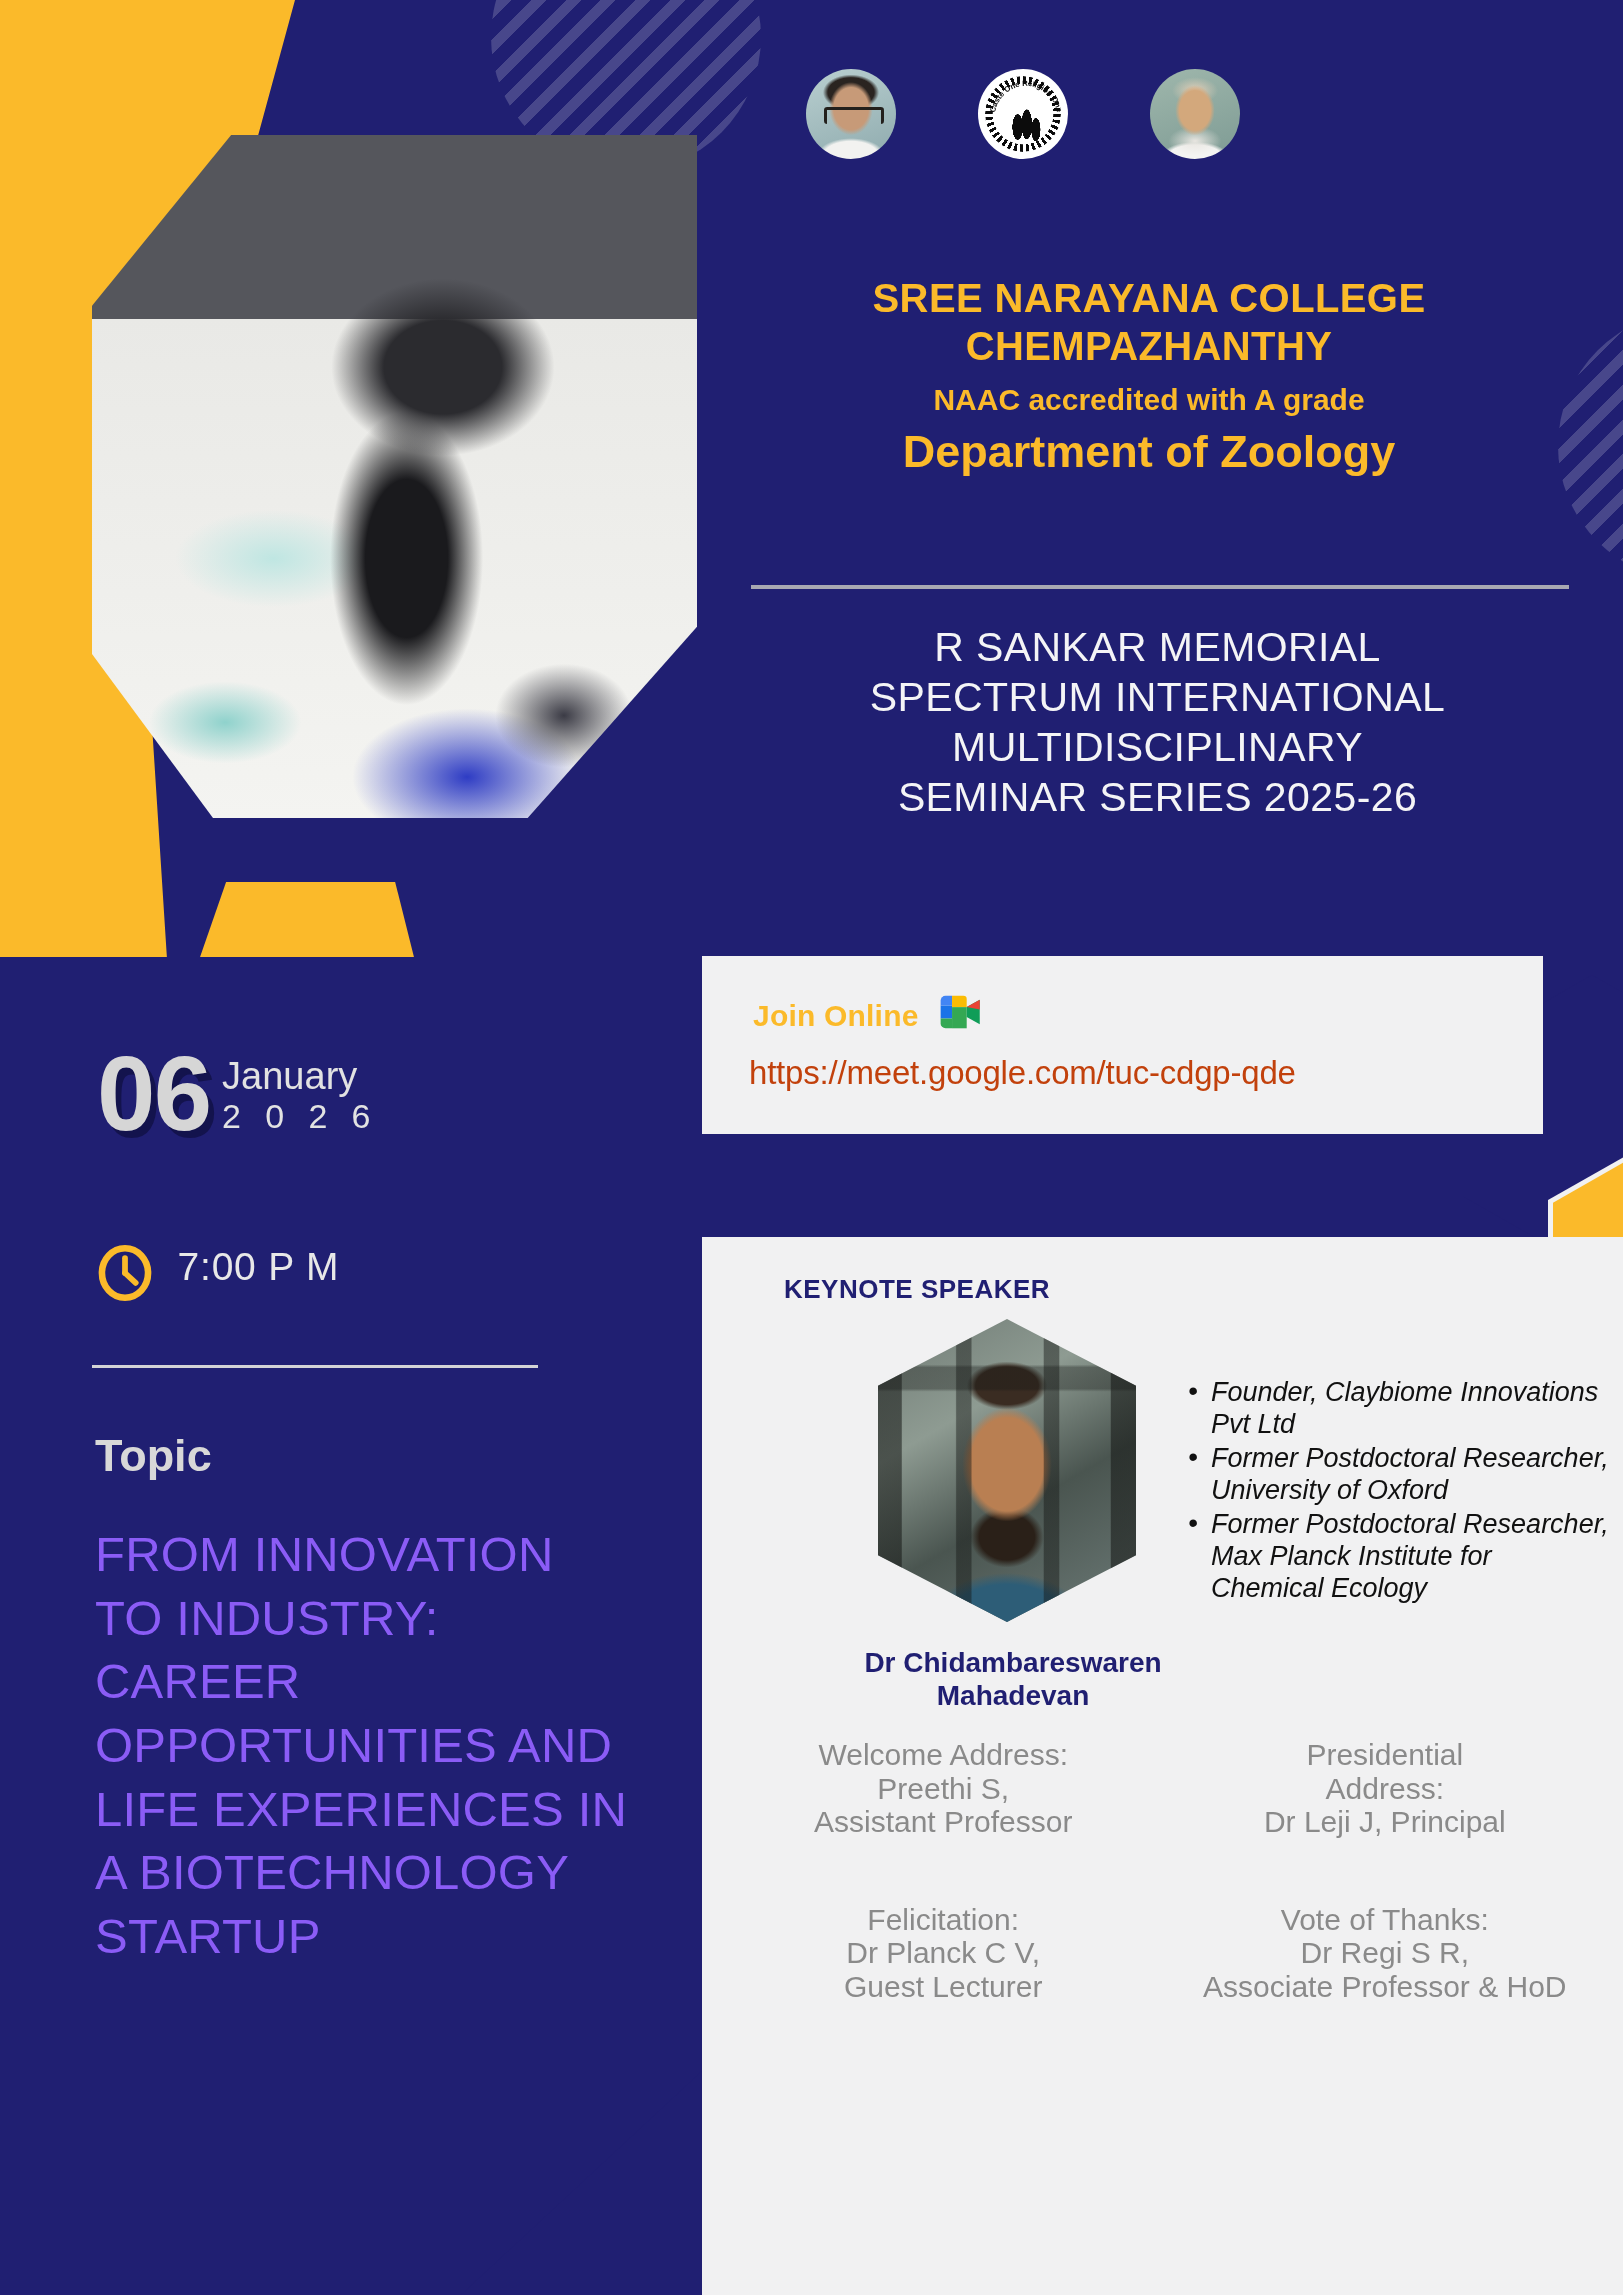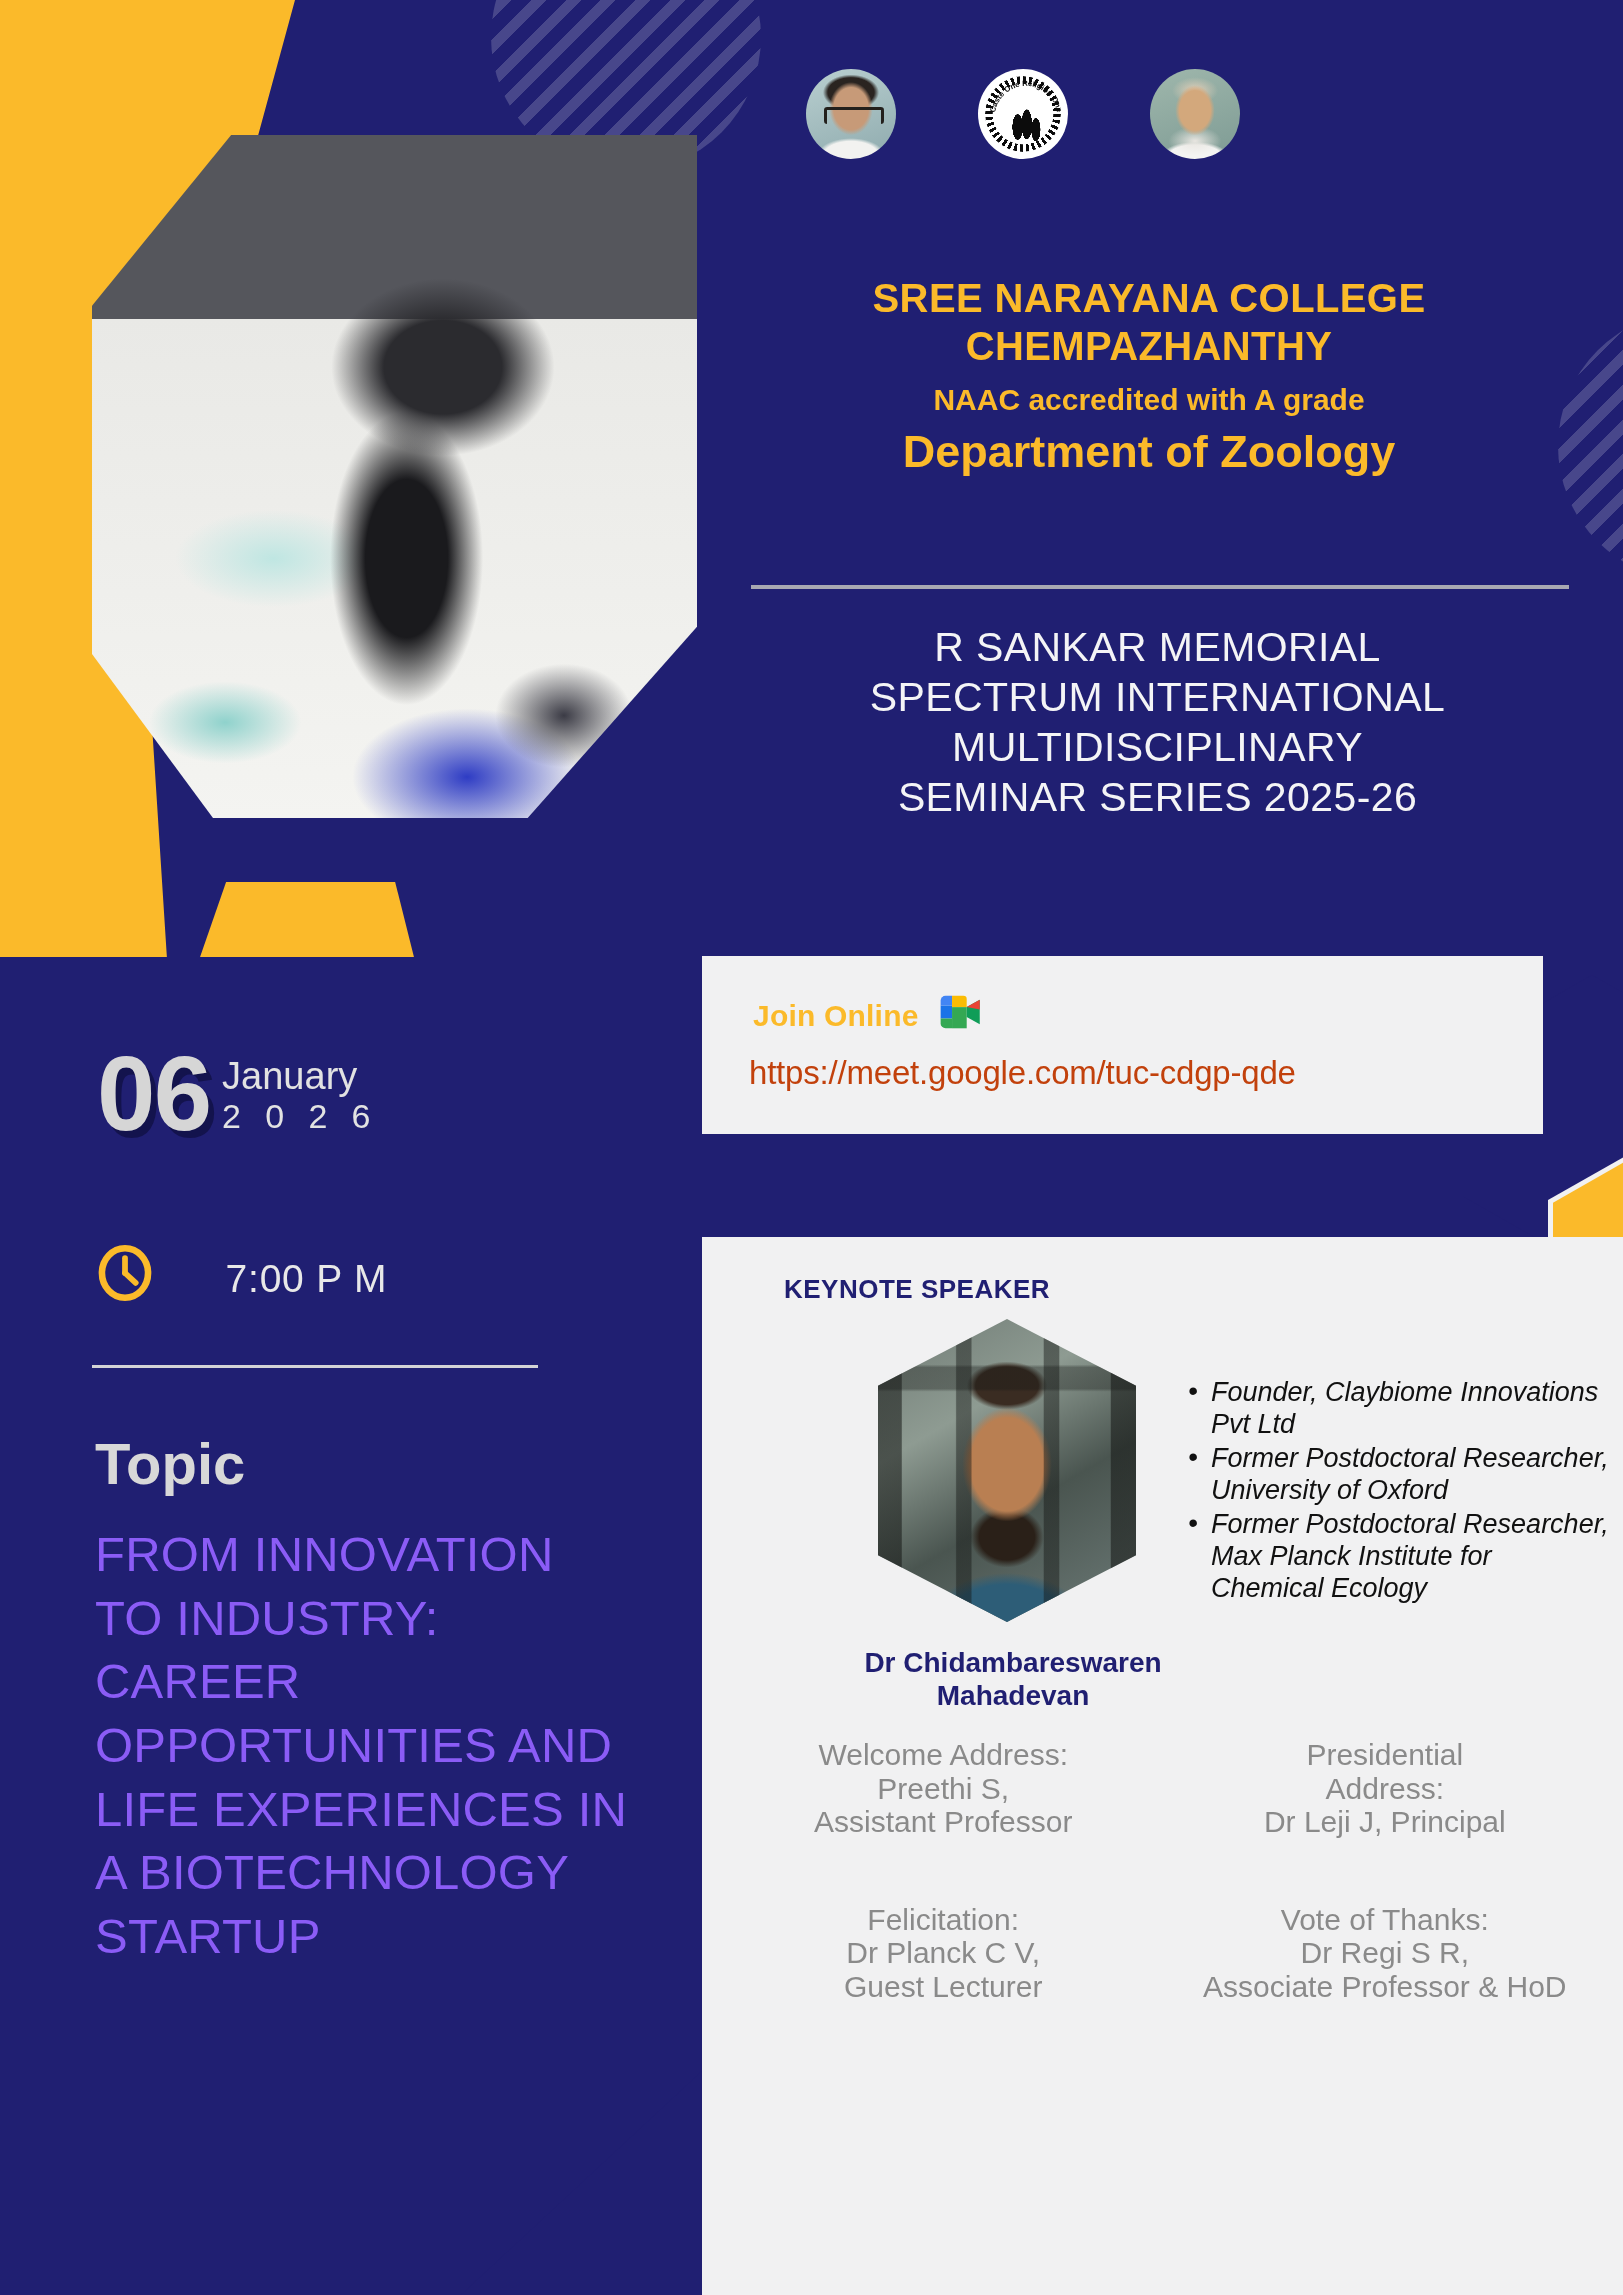--- a/index.html
+++ b/index.html
@@ -245,36 +245,36 @@
   }
   .date-right { margin-left:11.5px; padding-top:8.2px; }
   .date-month { font-size:38px; color:#E2E2E2; line-height:1.0; }
   .date-year {
     font-size:34px; color:#E2E2E2; line-height:1.25;
     letter-spacing:7.4px;
   }
 
   .time-row {
     position:absolute; left:97px; top:1245px;
-    display:flex; align-items:flex-end;gap:48px;
+    display:flex; align-items:flex-start;
   }
   .clock-icon { width:56px; height:56px; flex:0 0 auto; }
   .time-text {
     margin-left:24.5px; font-size:39px; color:#E8E8E8;
     letter-spacing:0.8px;
   }
 
   .divider-left {
     position:absolute; left:92px; top:1365px; width:446px; height:3.3px;
     background:#D3D3D6;
   }
 
   .topic-label {
     position:absolute; left:95px; top:1430px;
-    font-size:58px; font-weight:bold; color:#D8D8D8;
+    font-size:45px; font-weight:bold; color:#D8D8D8;
   }
   .topic-text {
     position:absolute; left:95px; top:1523px; width:556px;
     font-size:49px; color:#8b5cf6; line-height:1.30;
     letter-spacing:0.2px;
   }
 </style>
 </head>
 <body>
 

